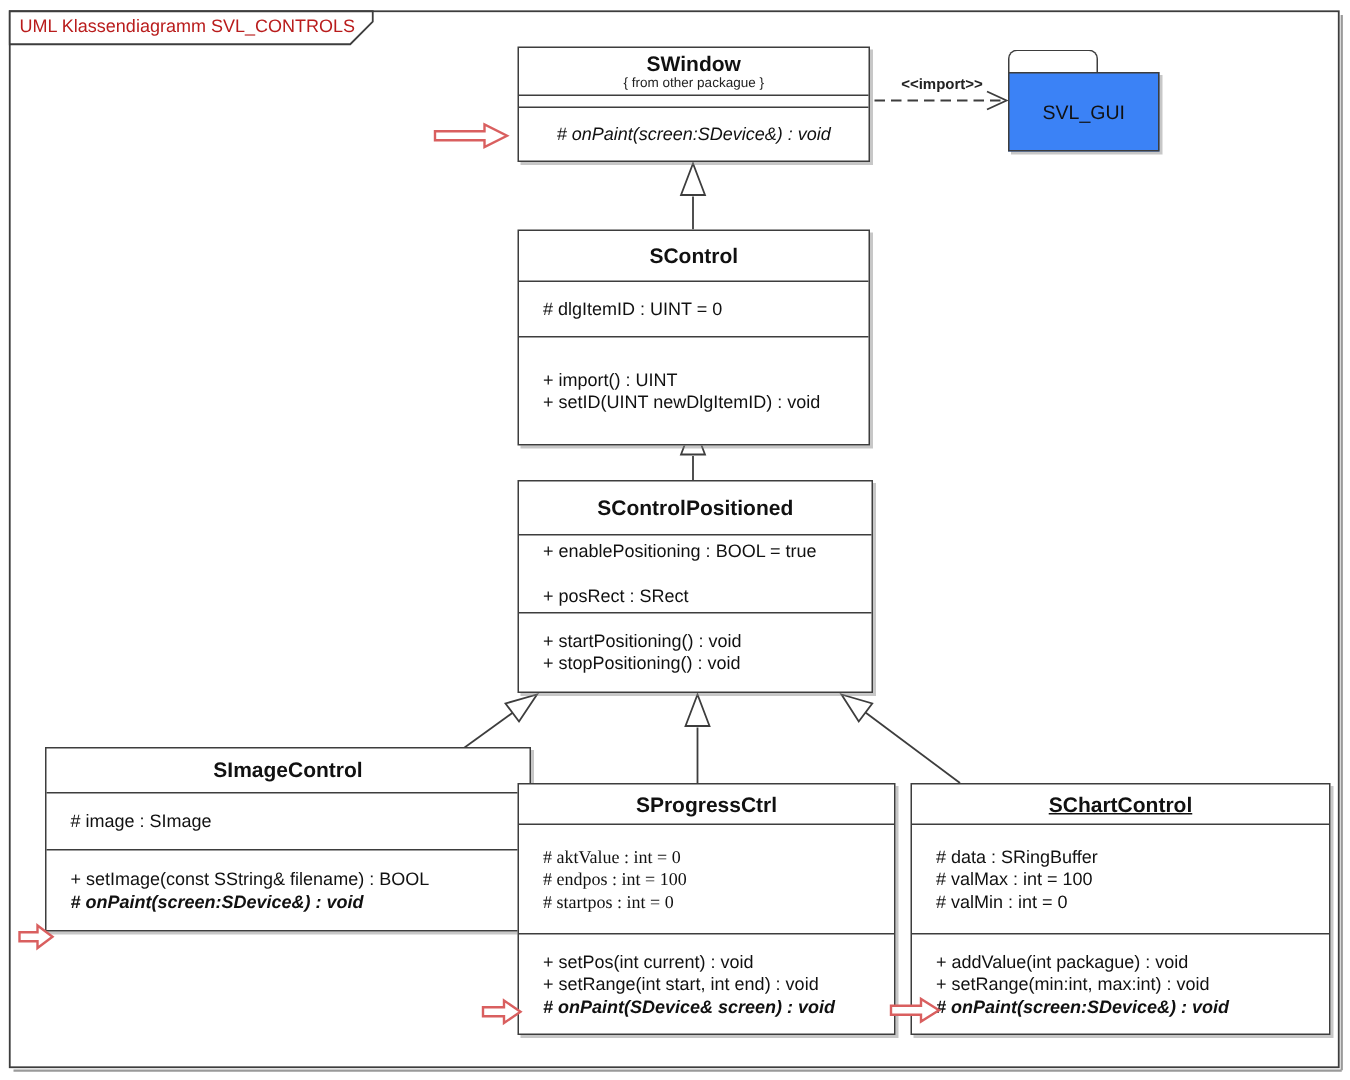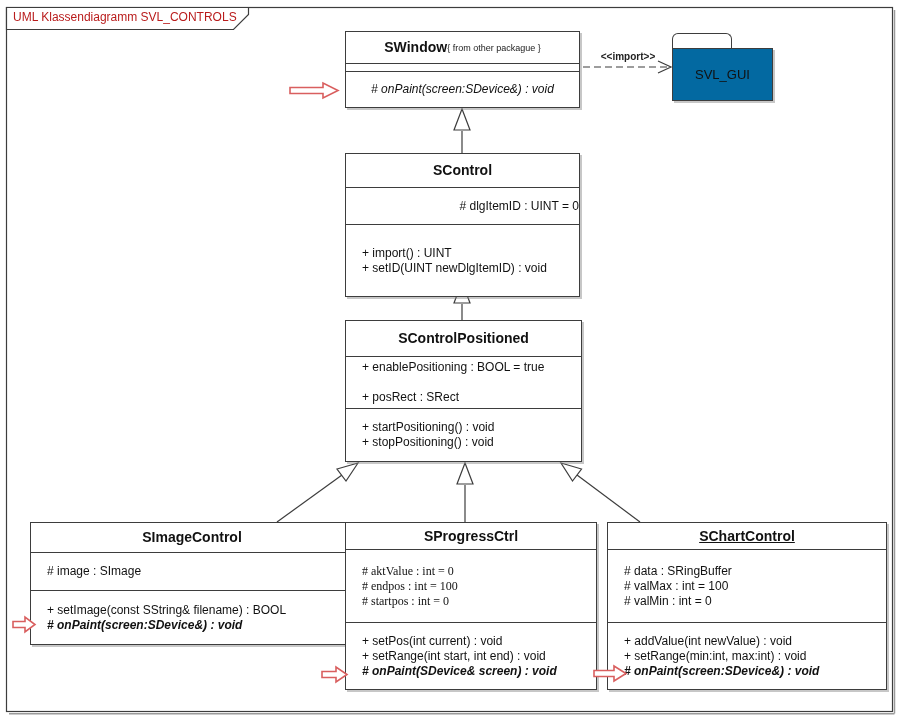--- a/index.html
+++ b/index.html
@@ -8,51 +8,51 @@
   .stage{position:relative;width:900px;height:720px;background:#fff;overflow:hidden;}
   .layer{position:absolute;left:0;top:0;width:900px;height:720px;}
   .layer.top{pointer-events:none;}
 
   
   .frame-title{position:absolute;left:13px;top:10px;font-size:12px;white-space:nowrap;color:#b91c1c;}
 
   
   .pkg-tab{position:absolute;left:672px;top:33px;width:60px;height:15px;background:#fff;
            border:1px solid var(--line);border-bottom:none;border-radius:6px 6px 0 0;box-sizing:border-box;}
-  .pkg-body{position:absolute;left:672px;top:48px;width:101px;height:53px;background:#0369a1;
+  .pkg-body{position:absolute;left:672px;top:48px;width:101px;height:53px;background:#3b82f6;
             border:1px solid var(--line);box-sizing:border-box;display:flex;align-items:center;justify-content:center;
             font-size:13px;box-shadow:2px 2px 0 rgba(130,130,130,.45);}
 
   
   .uml-class{position:absolute;background:#fff;border:1px solid var(--line);box-sizing:border-box;
              display:flex;flex-direction:column;font-size:12px;box-shadow:2px 2px 0 rgba(130,130,130,.45);}
-  .cls-name{border-bottom:1px solid var(--line);display:flex;flex-direction:row;align-items:center;justify-content:center;flex:0 0 auto;}
+  .cls-name{border-bottom:1px solid var(--line);display:flex;flex-direction:column;align-items:center;justify-content:center;flex:0 0 auto;}
   .cls-title{font-weight:bold;font-size:14px;line-height:15px;}
   .cls-sub{font-size:9px;line-height:10px;color:#222;}
   .cls-attrs{border-bottom:1px solid var(--line);display:flex;flex-direction:column;justify-content:center;
              padding-left:16px;flex:0 0 auto;}
   .cls-methods{display:flex;flex-direction:column;justify-content:center;padding-left:16px;flex:1 1 auto;}
   .member-line{white-space:nowrap;line-height:15px;}
   .italic{font-style:italic;}
   .bold-italic{font-style:italic;font-weight:bold;}
 
   #box-swindow{left:345px;top:31px;width:235px;height:77px;}
   #box-swindow .cls-name{height:31px;}
   #box-swindow .cls-attrs{height:7px;padding-left:0;}
   #box-swindow .cls-methods{padding-left:0;align-items:center;}
 
   #box-scontrol{left:345px;top:153px;width:235px;height:144px;}
   #box-scontrol .cls-name{height:33px;}
-  #box-scontrol .cls-attrs{height:36px;text-align:right;}
+  #box-scontrol .cls-attrs{height:36px;}
 
   #box-scontrolpositioned{left:345px;top:320px;width:237px;height:142px;}
   #box-scontrolpositioned .cls-name{height:35px;}
   #box-scontrolpositioned .cls-attrs{height:51px;gap:15px;}
 
-  #box-simagecontrol{left:30px;top:522px;width:324px;height:123px;}
+  #box-simagecontrol{left:30px;top:498px;width:324px;height:123px;}
   #box-simagecontrol .cls-name{height:29px;}
   #box-simagecontrol .cls-attrs{height:37px;}
 
   #box-sprogressctrl{left:345px;top:522px;width:252px;height:168px;}
   #box-sprogressctrl .cls-name{height:26px;}
   #box-sprogressctrl .cls-attrs{height:72px;font-family:Liberation Serif, serif;}
 
   #box-schartcontrol{left:607px;top:522px;width:280px;height:168px;}
   #box-schartcontrol .cls-name{height:26px;text-decoration:underline;}
   #box-schartcontrol .cls-attrs{height:72px;}
@@ -171,21 +171,21 @@
   <div class="uml-class" id="box-schartcontrol">
     <div class="cls-name">
       <div class="cls-title">SChartControl</div>
     </div>
     <div class="cls-attrs">
         <div class="member-line"># data : SRingBuffer</div>
         <div class="member-line"># valMax : int = 100</div>
         <div class="member-line"># valMin : int = 0</div>
       </div>
     <div class="cls-methods">
-        <div class="member-line">+ addValue(int newValue) : void</div>
+        <div class="member-line">+ addValue(int packague) : void</div>
         <div class="member-line">+ setRange(min:int, max:int) : void</div>
         <div class="member-line bold-italic"># onPaint(screen:SDevice&amp;) : void</div>
       </div>
   </div>
 
   <svg class="layer top" width="900" height="720" viewBox="0 0 900 720">
     <polygon class="red-arrow" points="290,87.5 323,87.5 323,83 338,90.5 323,98 323,93.5 290,93.5" fill="#fff" stroke-width="1.6" stroke="#d95f5f"></polygon>
     <polygon class="red-arrow" points="13,621.5 25,621.5 25,617 35,624.5 25,632 25,627.5 13,627.5" fill="#fff" stroke-width="1.6" stroke="#d95f5f"></polygon>
     <polygon class="red-arrow" points="322,671.5 336,671.5 336,667 347,674.5 336,682 336,677.5 322,677.5" fill="#fff" stroke-width="1.6" stroke="#d95f5f"></polygon>
     <polygon class="red-arrow" points="594,670.5 614,670.5 614,666 626,673.5 614,681 614,676.5 594,676.5" fill="#fff" stroke-width="1.6" stroke="#d95f5f"></polygon>

